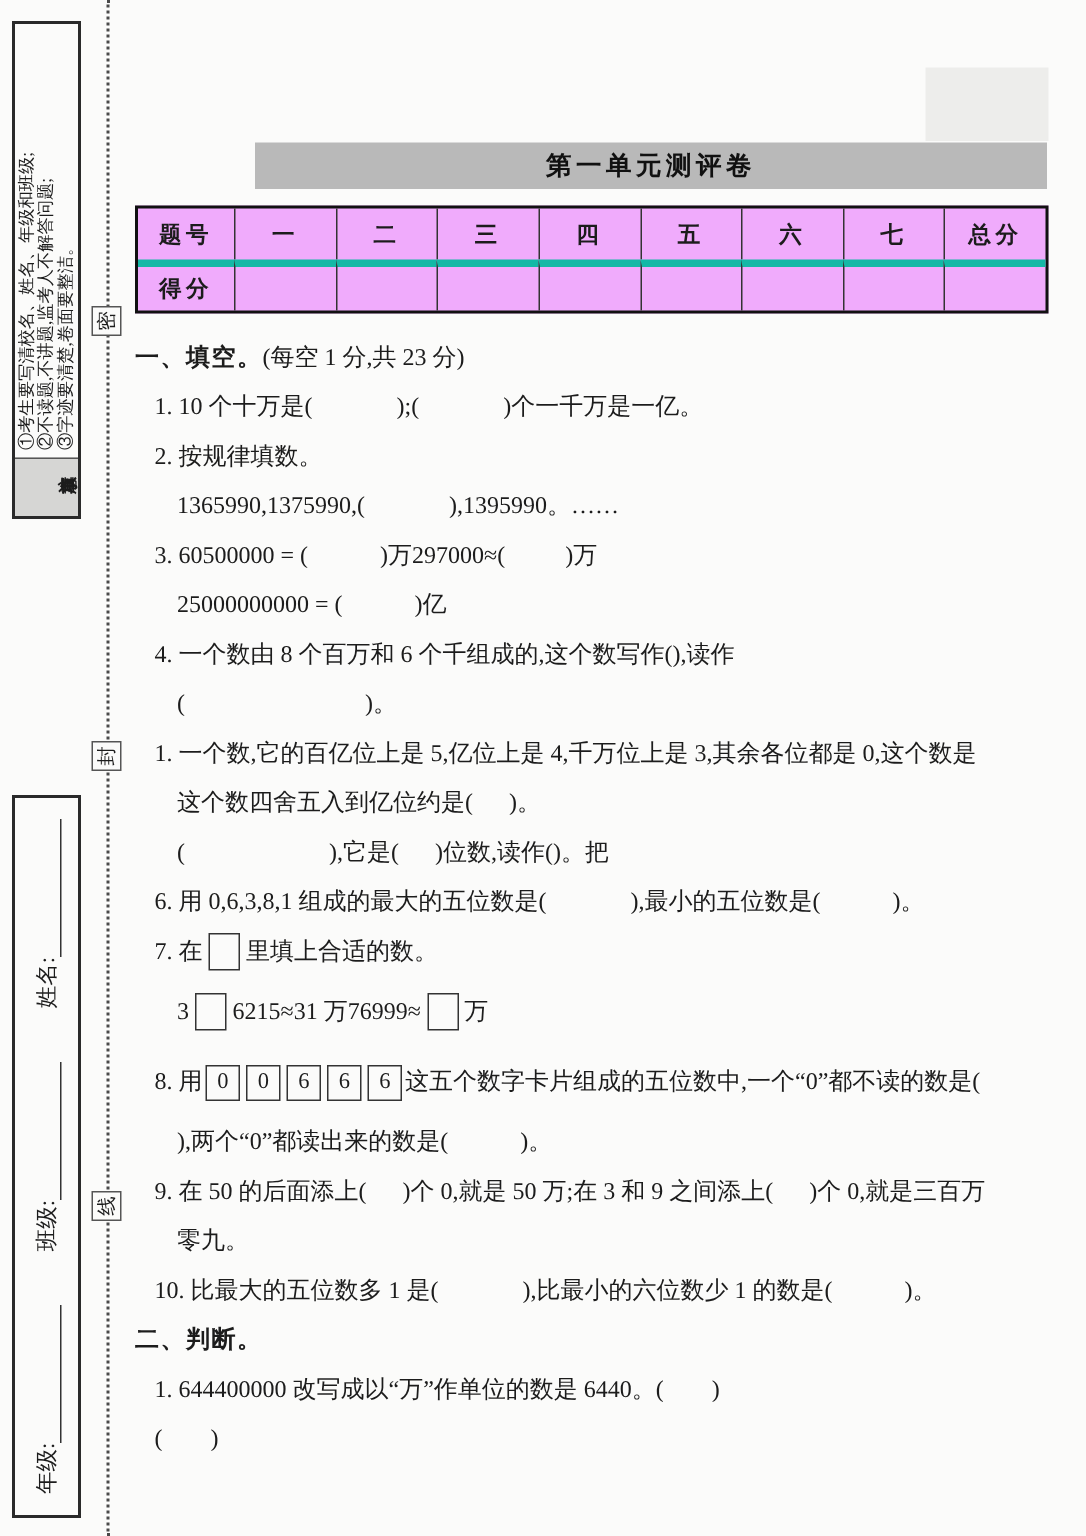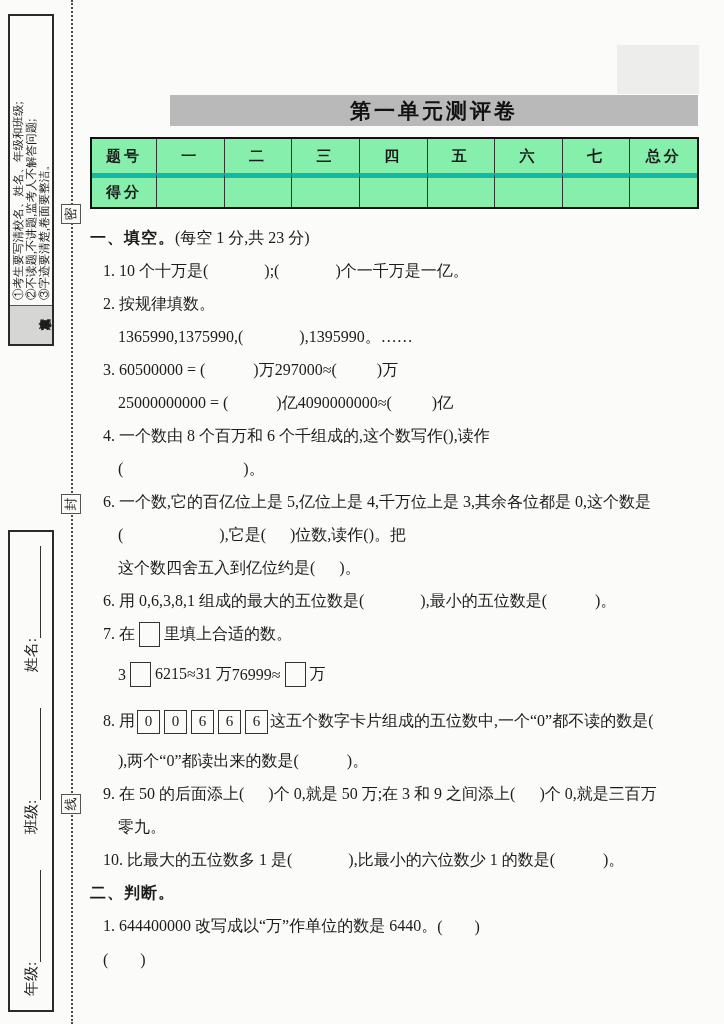--- a/index.html
+++ b/index.html
@@ -50,29 +50,29 @@
     border: 1px solid #555; background: #fbfbfa; box-sizing: border-box;
     font-size: 13px; line-height: 18px; text-align: center; transform: rotate(-90deg);
   }
 
   
   .artifact { position: absolute; left: 617px; top: 45px; width: 82px; height: 49px; background: #ededeb; }
   .banner {
     position: absolute; left: 170px; top: 95px; width: 528px; height: 31px;
     background: #b9b9b9; display: flex; align-items: center; justify-content: center;
     font-family: "Liberation Sans", sans-serif; font-weight: bold;
-    font-size: 21px; letter-spacing: 3px; color: #111;
+    font-size: 17px; letter-spacing: 3px; color: #111;
   }
 
   
   .score-table {
     position: absolute; left: 90px; top: 137px; width: 609px;
     border: 2px solid #111; box-sizing: border-box;
     display: grid; grid-template-columns: 64px repeat(8, 1fr);
-    background: #86efac;
+    background: #f0abfc;
   }
   .score-cell {
     height: 34px; display: flex; align-items: center; justify-content: center;
     border-left: 1px solid #333; box-sizing: border-box;
     font-family: "Liberation Sans", sans-serif; font-weight: bold;
     font-size: 15px; letter-spacing: 3px;
   }
   .score-cell:nth-child(9n+1) { border-left: none; }
   .score-cell:nth-child(n+10) { border-top: 5px solid #14b8a6; }
 
@@ -179,41 +179,40 @@
     <div class="qline indent2">
       <span class="t">1365990,1375990,(              ),1395990。……</span>
     </div>
 
     <div class="qline indent1 between">
       <span class="t">3. 60500000 = (            )万</span>
       <span class="t">297000≈(          )万</span>
     </div>
     <div class="qline indent2 between">
       <span class="t">25000000000 = (            )亿</span>
-      <span class="t">4090000000≈(          )亿</span>
     </div>
 
     <div class="qline indent1 between">
       <span class="t">4. 一个数由 8 个百万和 6 个千组成的,这个数写作(</span>
       <span class="t">),读作</span>
     </div>
     <div class="qline indent2">
       <span class="t">(                              )。</span>
     </div>
 
     <div class="qline indent1">
-      <span class="t">6. 一个数,它的百亿位上是 5,亿位上是 4,千万位上是 3,其余各位都是 0,这个数是</span>
+      <span class="t">1. 一个数,它的百亿位上是 5,亿位上是 4,千万位上是 3,其余各位都是 0,这个数是</span>
+    </div>
+    <div class="qline indent2">
+      <span class="t">这个数四舍五入到亿位约是(      )。</span>
     </div>
     <div class="qline indent2 between">
       <span class="t">(                        ),它是(      )位数,读作(</span>
       <span class="t">)。把</span>
     </div>
-    <div class="qline indent2">
-      <span class="t">这个数四舍五入到亿位约是(      )。</span>
-    </div>
 
     <div class="qline indent1">
       <span class="t">6. 用 0,6,3,8,1 组成的最大的五位数是(              ),最小的五位数是(            )。</span>
     </div>
 
     <div class="qline indent1">
       <span class="t">7. 在</span><span class="inline-box"></span><span class="t">里填上合适的数。</span>
     </div>
     <div class="qline indent2 between tall">
       <span class="rgroup"><span class="t">3</span><span class="inline-box"></span><span class="t">6215≈31 万</span></span>

